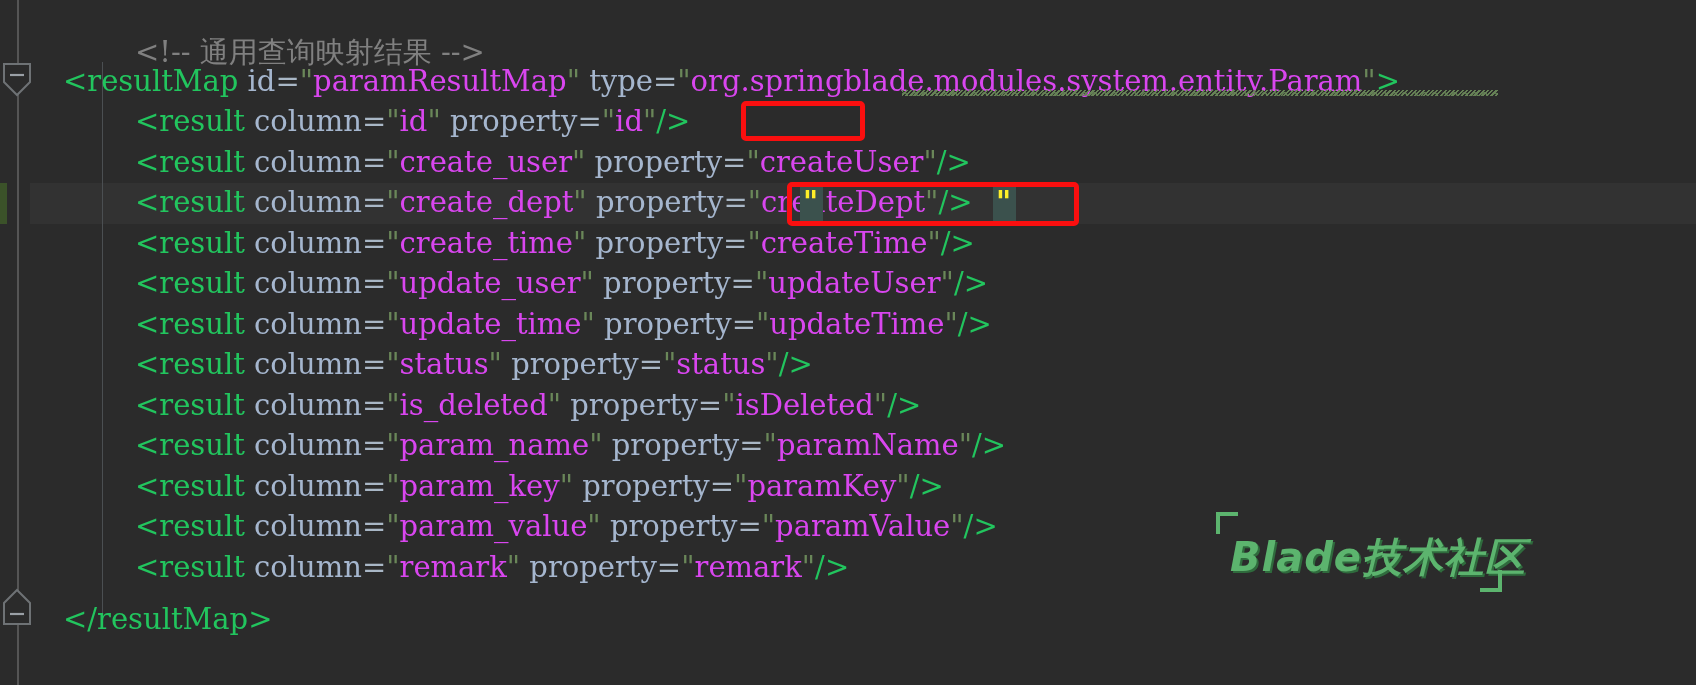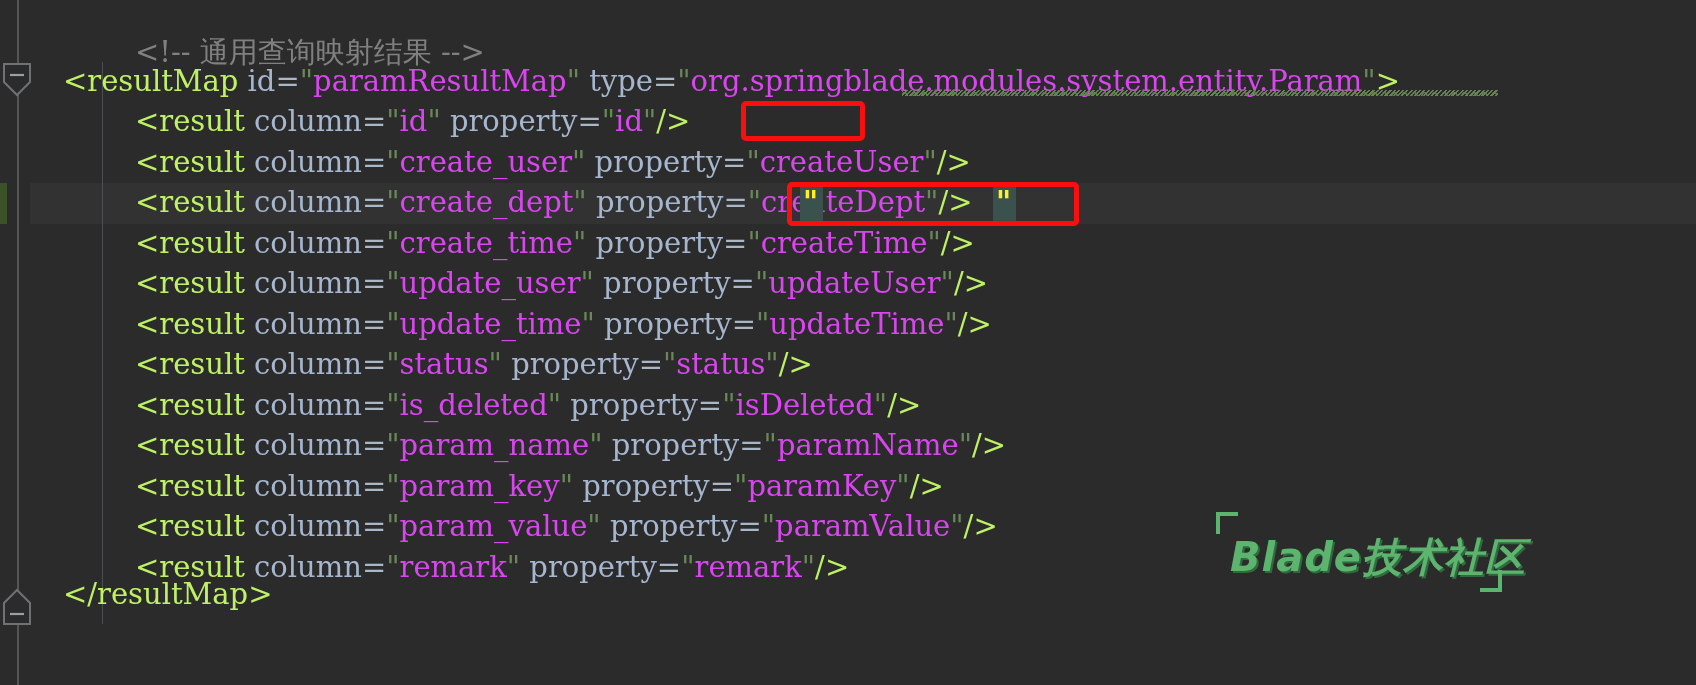--- a/index.html
+++ b/index.html
@@ -81,21 +81,21 @@
   }
   .line-hl {
     position: absolute;
     left: 0; right: 0;
     height: 41px;
     background: #323232;
     z-index: 1;
   }
 
   
-  .tag      { color: #bef264; }
+  .tag      { color: #22c55e; }
   .attr     { color: #a5b6ce; }
   .eq       { color: #a9b7c6; }
   .punct    { color: #a9b7c6; }
   .str      { color: #d946ef; }
   .quote    { color: #6a8759; }
   .comment  { color: #808080; }
 
   
   .squiggle {
     position: absolute;
@@ -176,21 +176,21 @@
         <div class="line" style="top: 182px; left: 105px;"><span class="tag">&lt;result</span><span class="punct"> </span><span class="attr">column</span><span class="eq">=</span><span class="quote">"</span><span class="str">create_dept</span><span class="quote">"</span><span class="punct"> </span><span class="attr">property</span><span class="eq">=</span><span class="quote">"</span><span class="str">createDept</span><span class="quote">"</span><span class="tag">/&gt;</span></div>
         <div class="line" style="top: 222.5px; left: 105px;"><span class="tag">&lt;result</span><span class="punct"> </span><span class="attr">column</span><span class="eq">=</span><span class="quote">"</span><span class="str">create_time</span><span class="quote">"</span><span class="punct"> </span><span class="attr">property</span><span class="eq">=</span><span class="quote">"</span><span class="str">createTime</span><span class="quote">"</span><span class="tag">/&gt;</span></div>
         <div class="line" style="top: 263px; left: 105px;"><span class="tag">&lt;result</span><span class="punct"> </span><span class="attr">column</span><span class="eq">=</span><span class="quote">"</span><span class="str">update_user</span><span class="quote">"</span><span class="punct"> </span><span class="attr">property</span><span class="eq">=</span><span class="quote">"</span><span class="str">updateUser</span><span class="quote">"</span><span class="tag">/&gt;</span></div>
         <div class="line" style="top: 303.5px; left: 105px;"><span class="tag">&lt;result</span><span class="punct"> </span><span class="attr">column</span><span class="eq">=</span><span class="quote">"</span><span class="str">update_time</span><span class="quote">"</span><span class="punct"> </span><span class="attr">property</span><span class="eq">=</span><span class="quote">"</span><span class="str">updateTime</span><span class="quote">"</span><span class="tag">/&gt;</span></div>
         <div class="line" style="top: 344px; left: 105px;"><span class="tag">&lt;result</span><span class="punct"> </span><span class="attr">column</span><span class="eq">=</span><span class="quote">"</span><span class="str">status</span><span class="quote">"</span><span class="punct"> </span><span class="attr">property</span><span class="eq">=</span><span class="quote">"</span><span class="str">status</span><span class="quote">"</span><span class="tag">/&gt;</span></div>
         <div class="line" style="top: 384.5px; left: 105px;"><span class="tag">&lt;result</span><span class="punct"> </span><span class="attr">column</span><span class="eq">=</span><span class="quote">"</span><span class="str">is_deleted</span><span class="quote">"</span><span class="punct"> </span><span class="attr">property</span><span class="eq">=</span><span class="quote">"</span><span class="str">isDeleted</span><span class="quote">"</span><span class="tag">/&gt;</span></div>
         <div class="line" style="top: 425px; left: 105px;"><span class="tag">&lt;result</span><span class="punct"> </span><span class="attr">column</span><span class="eq">=</span><span class="quote">"</span><span class="str">param_name</span><span class="quote">"</span><span class="punct"> </span><span class="attr">property</span><span class="eq">=</span><span class="quote">"</span><span class="str">paramName</span><span class="quote">"</span><span class="tag">/&gt;</span></div>
         <div class="line" style="top: 465.5px; left: 105px;"><span class="tag">&lt;result</span><span class="punct"> </span><span class="attr">column</span><span class="eq">=</span><span class="quote">"</span><span class="str">param_key</span><span class="quote">"</span><span class="punct"> </span><span class="attr">property</span><span class="eq">=</span><span class="quote">"</span><span class="str">paramKey</span><span class="quote">"</span><span class="tag">/&gt;</span></div>
         <div class="line" style="top: 506px; left: 105px;"><span class="tag">&lt;result</span><span class="punct"> </span><span class="attr">column</span><span class="eq">=</span><span class="quote">"</span><span class="str">param_value</span><span class="quote">"</span><span class="punct"> </span><span class="attr">property</span><span class="eq">=</span><span class="quote">"</span><span class="str">paramValue</span><span class="quote">"</span><span class="tag">/&gt;</span></div>
         <div class="line" style="top: 546.5px; left: 105px;"><span class="tag">&lt;result</span><span class="punct"> </span><span class="attr">column</span><span class="eq">=</span><span class="quote">"</span><span class="str">remark</span><span class="quote">"</span><span class="punct"> </span><span class="attr">property</span><span class="eq">=</span><span class="quote">"</span><span class="str">remark</span><span class="quote">"</span><span class="tag">/&gt;</span></div>
-        <div class="line" style="top: 574px; left: 33px;"><span class="tag">&lt;/resultMap&gt;</span></div>
+        <div class="line" style="top: 599px; left: 33px;"><span class="tag">&lt;/resultMap&gt;</span></div>
       </div>
 
     <div class="squiggle" style="left:872px; top:90px; width:596px;">
       <svg width="596" height="6" viewBox="0 0 596 6" preserveAspectRatio="none">
         <path d="M0,5 Q2.5,0 5,5 T10,5 T15,5 T20,5 T25,5 T30,5 T35,5 T40,5 T45,5 T50,5
                  T55,5 T60,5 T65,5 T70,5 T75,5 T80,5 T85,5 T90,5 T95,5 T100,5
                  T105,5 T110,5 T115,5 T120,5 T125,5 T130,5 T135,5 T140,5 T145,5 T150,5
                  T155,5 T160,5 T165,5 T170,5 T175,5 T180,5 T185,5 T190,5 T195,5 T200,5
                  T205,5 T210,5 T215,5 T220,5 T225,5 T230,5 T235,5 T240,5 T245,5 T250,5
                  T255,5 T260,5 T265,5 T270,5 T275,5 T280,5 T285,5 T290,5 T295,5 T300,5

